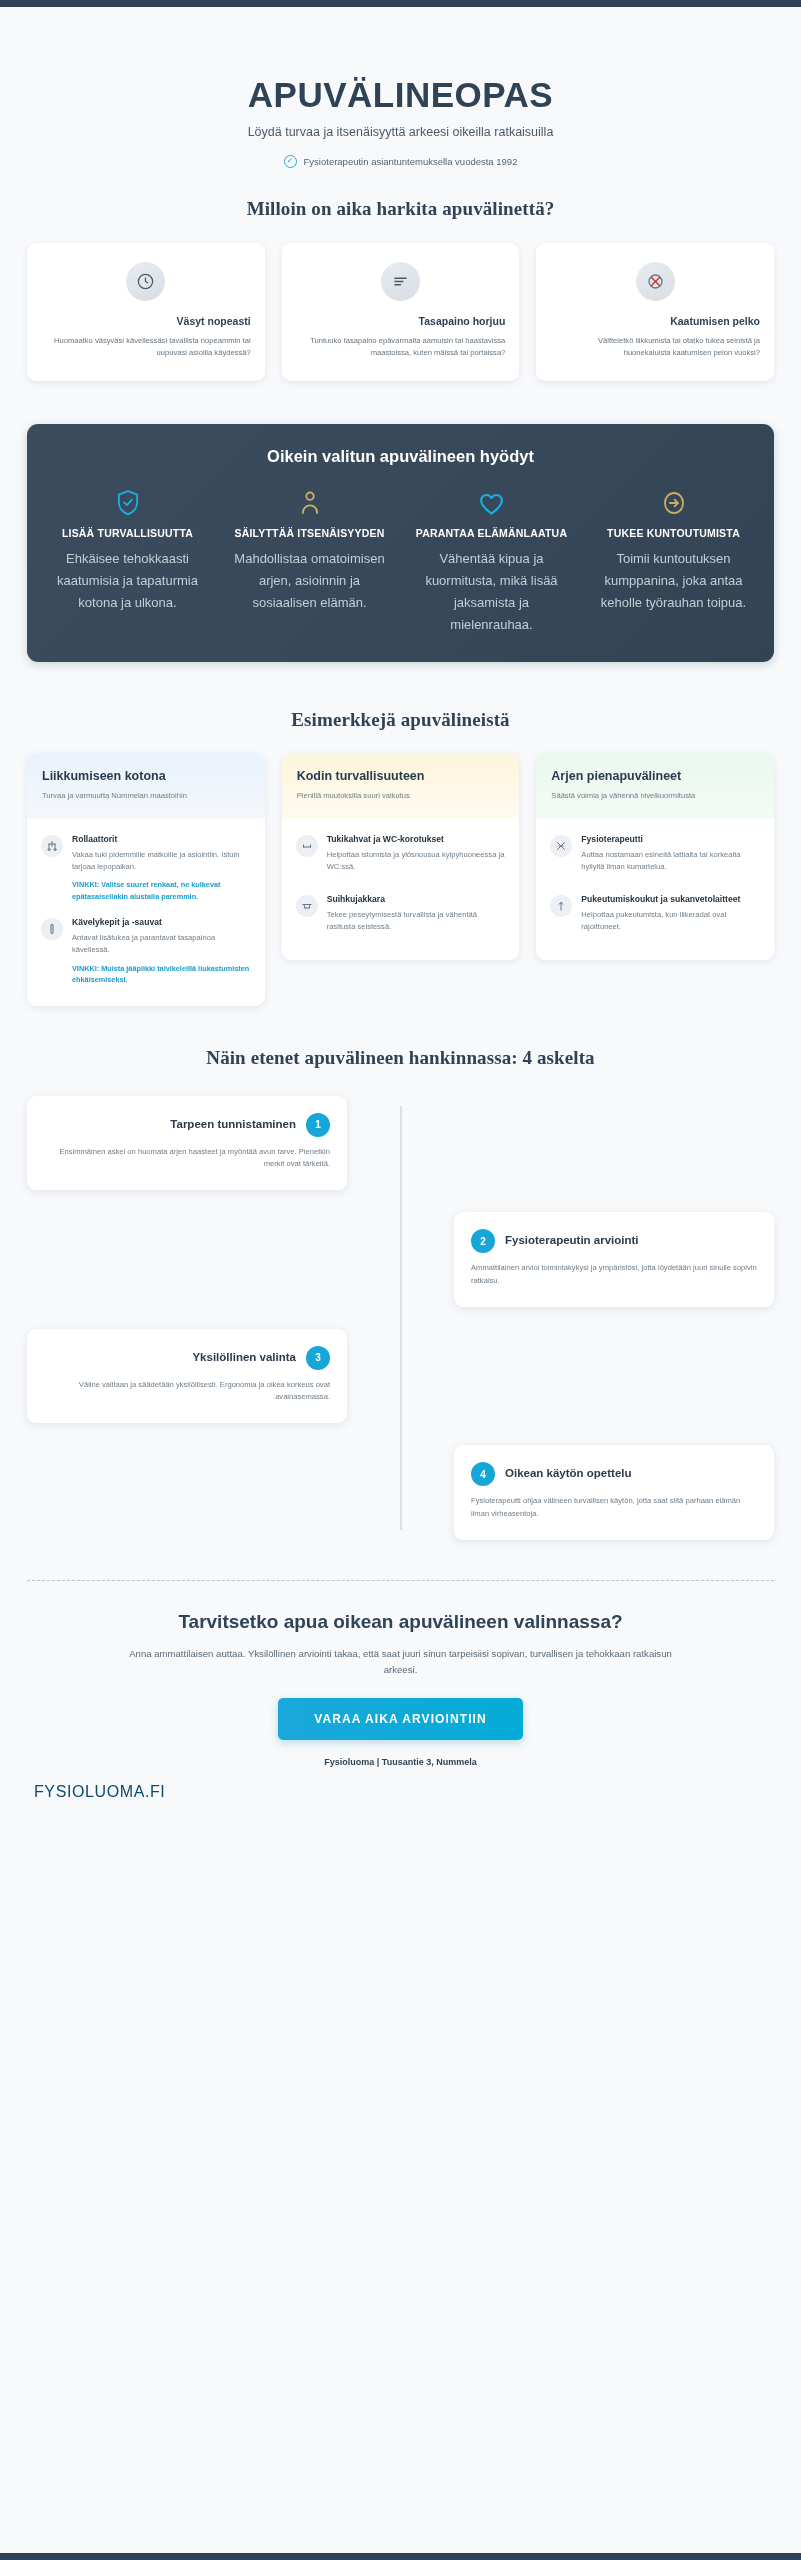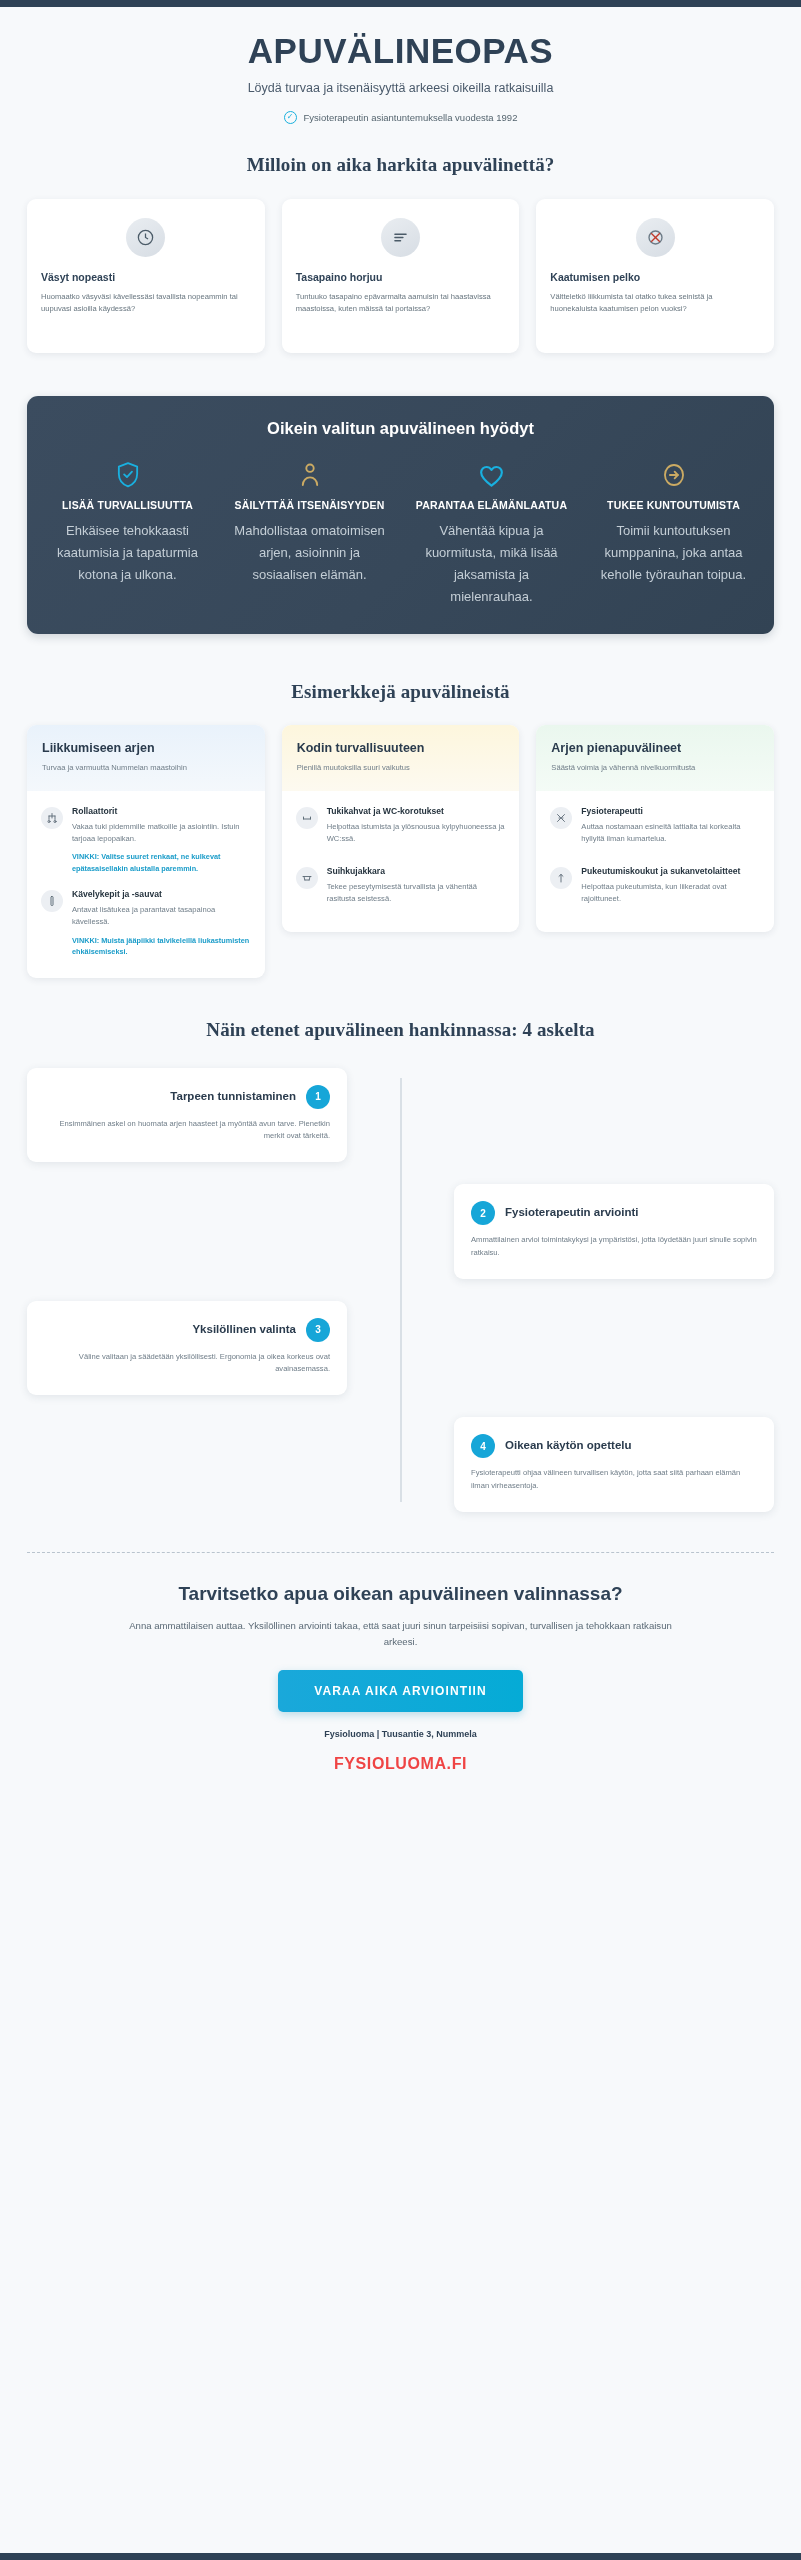--- a/index.html
+++ b/index.html
@@ -24,20 +24,21 @@
 
   
   .hero { padding: 26px 30px 0; text-align: center; }
 
   .hero-title {
     font-size: 35px;
     font-weight: 700;
     letter-spacing: 0.5px;
     color: #2f4256;
     line-height: 1.05;
+    margin-top: 44px;
   }
 
   .hero-sub {
     margin-top: 11px;
     font-size: 12.5px;
     color: #4a5a6b;
     font-weight: 400;
   }
 
   .hero-badge {
@@ -74,22 +75,22 @@
     padding: 0 27px;
     display: flex;
     gap: 17px;
     align-items: stretch;
   }
   .sign-card {
     flex: 1 1 0;
     background: #ffffff;
     border-radius: 9px;
     box-shadow: 0 2px 7px rgba(40,60,80,0.09);
-    padding: 19px 14px 38px;
-    text-align: left;
+    padding: 19px 14px 22px;
+    text-align: right;
   }
   .sign-icon {
     width: 39px; height: 39px;
     margin: 0 auto 14px;
     border-radius: 50%;
     background: linear-gradient(150deg,#e9edf1,#d7dde4);
     display: flex; align-items: center; justify-content: center;
   }
   .sign-title {
     font-size: 10.5px;
@@ -287,26 +288,26 @@
     cursor: pointer;
     box-shadow: 0 3px 8px rgba(10,140,180,0.26);
   }
   .cta-contact {
     margin-top: 17px;
     font-size: 9px;
     font-weight: 700;
     color: #2f4256;
   }
   .brandmark {
-    text-align: center;
+    text-align: left;
     padding: 0 34px;
     font-size: 16px;
-    font-weight: 700;
+    font-weight: 400;
     letter-spacing: 0.6px;
-    color: #ef4444;
+    color: #0c4a6e;
   }
 </style>
 </head>
 <body>
 
 <div class="page">
 
   <div class="hero">
     <div class="hero-title">APUVÄLINEOPAS</div>
     <div class="hero-sub">Löydä turvaa ja itsenäisyyttä arkeesi oikeilla ratkaisuilla</div>
@@ -412,21 +413,21 @@
   </div>
 
   <div style="margin-top:35px;">
     <div class="section-title">Esimerkkejä apuvälineistä</div>
   </div>
 
   <div class="examples" style="margin-top:22px;">
 
     <div class="ex-card">
       <div class="ex-head blue">
-        <div class="ex-title">Liikkumiseen arjen</div>
+        <div class="ex-title">Liikkumiseen kotona</div>
         <div class="ex-sub">Turvaa ja varmuutta Nummelan maastoihin</div>
       </div>
       <div class="ex-body">
         <div class="ex-item">
           <div class="ex-item-ico">
             <svg width="12" height="12" viewBox="0 0 24 24" fill="none" stroke="#5a6874" stroke-width="1.8" stroke-linecap="round">
               <path d="M12 3 v9"></path>
                 <path d="M6 8 h12"></path>
                 <path d="M6 8 v7"></path>
                 <path d="M18 8 v7"></path>

